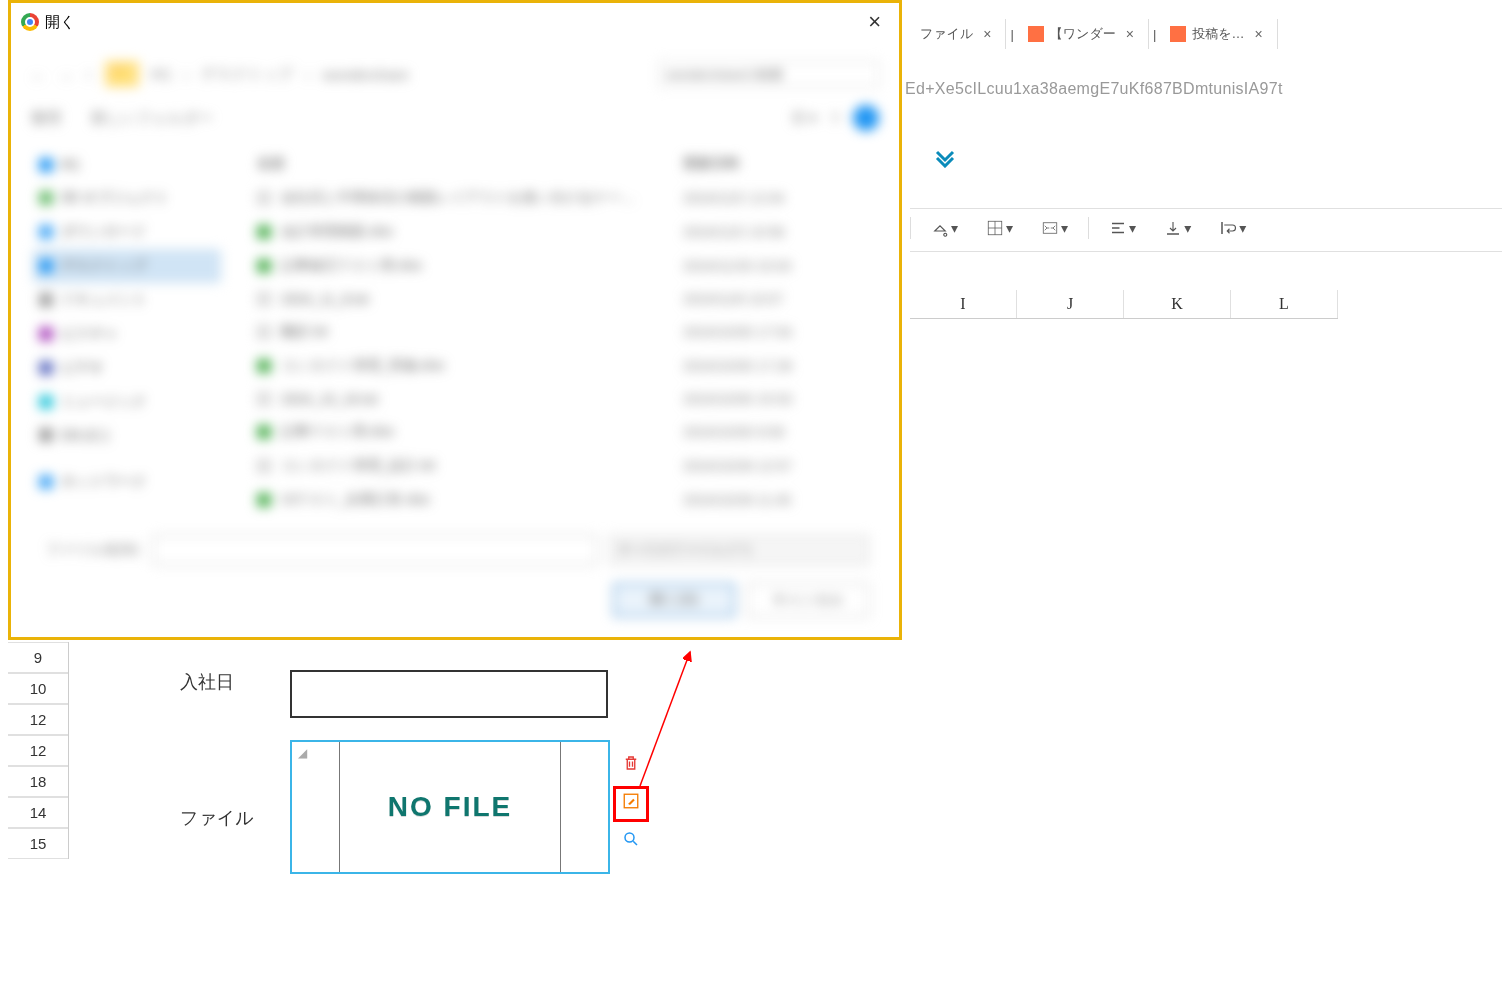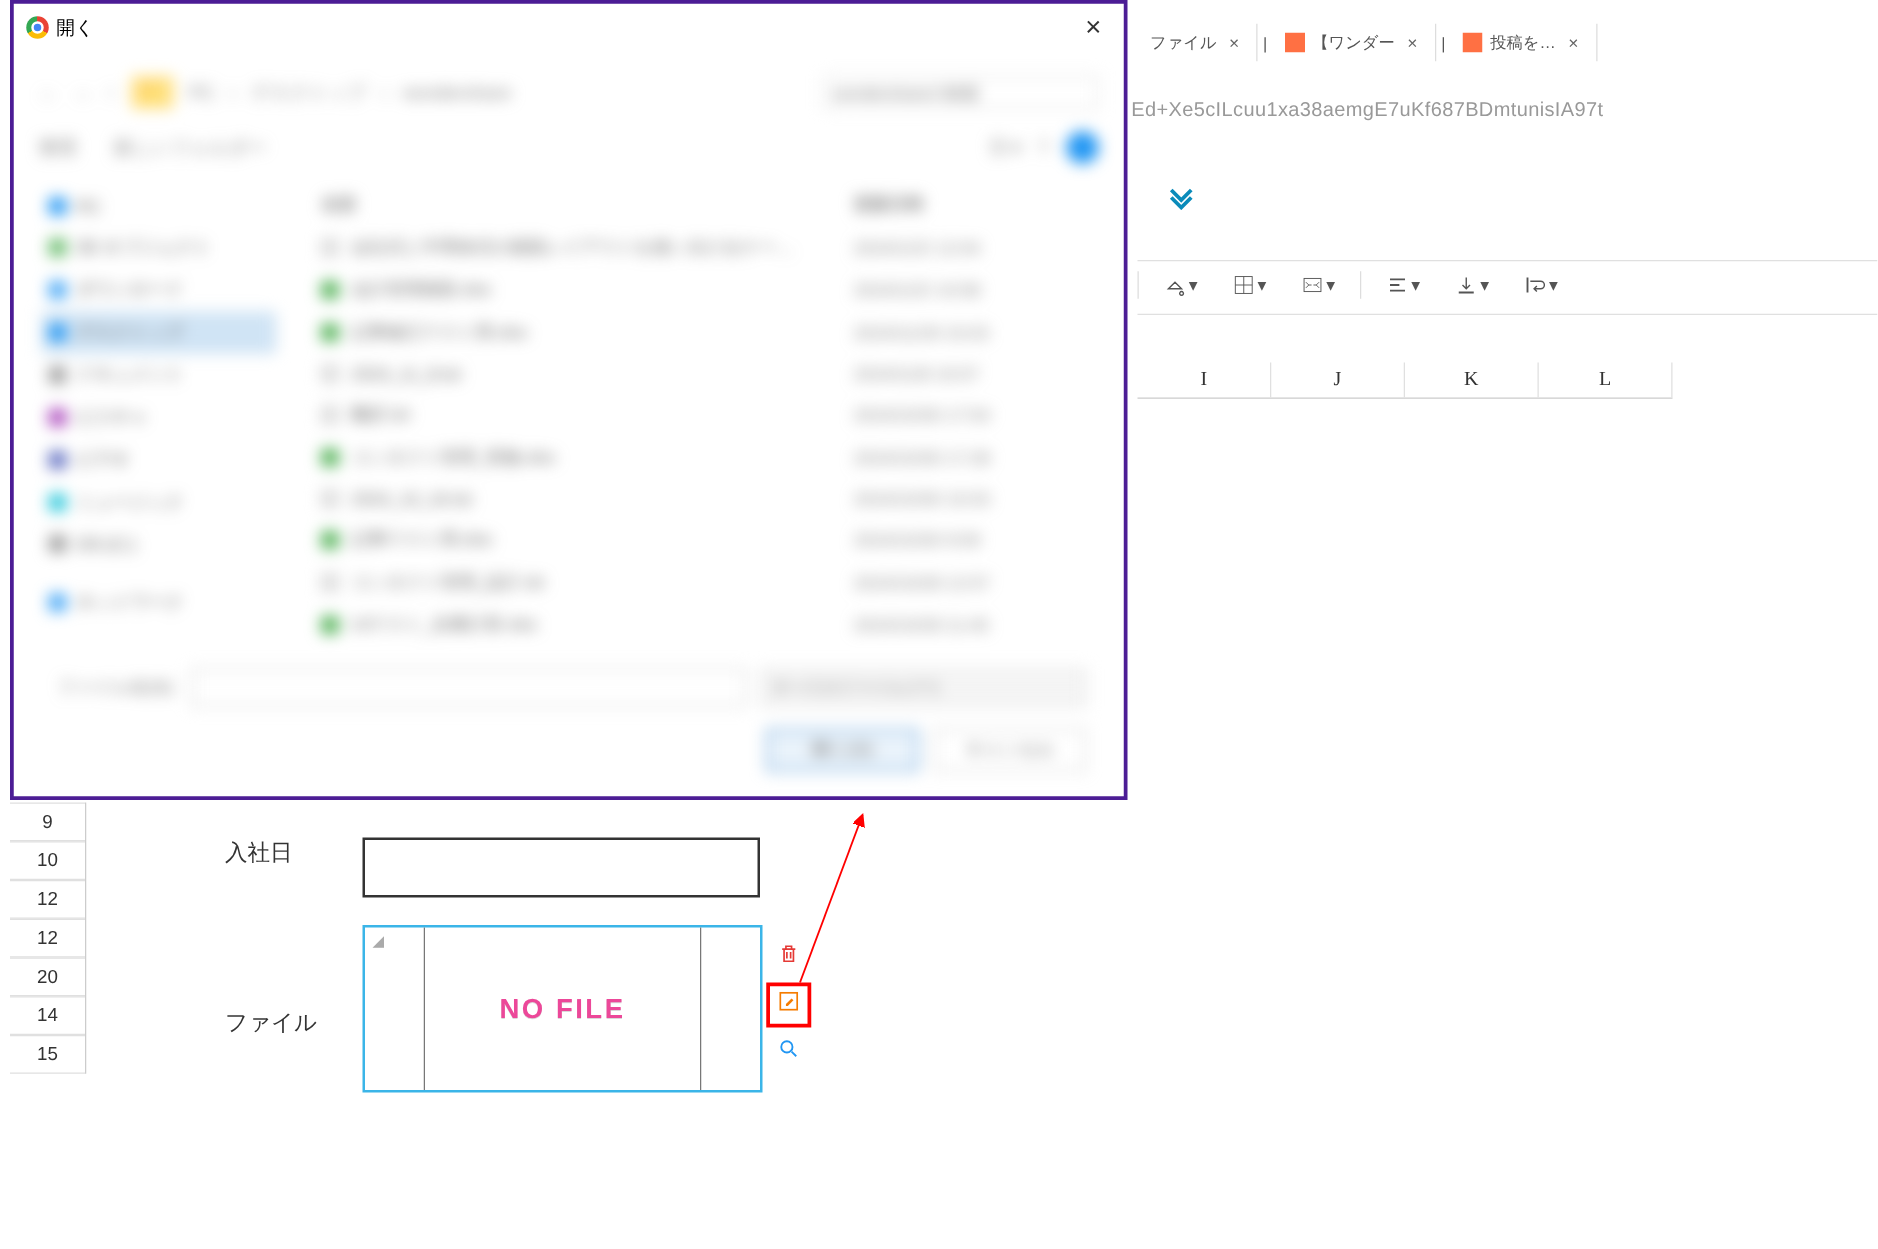--- a/index.html
+++ b/index.html
@@ -137,22 +137,22 @@
       width: 48px;
       border-right: 1px solid #777;
     }
     .file-cell .seg-right { border-right: none; border-left: 1px solid #777; }
     .file-cell .seg-mid {
       flex: 1;
       display: flex;
       align-items: center;
       justify-content: center;
       font-weight: 800;
-      font-size: 22px;
-      color: #ec4899;
+      font-size: 28px;
+      color: #0f766e;
       letter-spacing: 2px;
       font-family: Arial, sans-serif;
       text-shadow: 0 1px 0 rgba(0,0,0,0.15);
     }
     .file-handle {
       position: absolute;
       top: 4px;
       left: 6px;
       font-size: 12px;
       color: #aaa;
@@ -180,21 +180,21 @@
       pointer-events: none;
     }
     
     
     .dialog-border {
       position: absolute;
       top: 0;
       left: 8px;
       width: 894px;
       height: 640px;
-      border: 3px solid #4c1d95;
+      border: 3px solid #eab308;
       background: #fff;
       z-index: 10;
     }
     .dialog-title-bar {
       display: flex;
       align-items: center;
       padding: 6px 10px;
       font-size: 15px;
       justify-content: space-between;
     }
@@ -360,21 +360,21 @@
   <div class="col-header">J</div>
   <div class="col-header">K</div>
   <div class="col-header">L</div>
 </div>
 
 <div class="row-numbers">
   <div class="row-num">9</div>
   <div class="row-num">10</div>
   <div class="row-num">12</div>
   <div class="row-num">12</div>
-  <div class="row-num">20</div>
+  <div class="row-num">18</div>
   <div class="row-num">14</div>
   <div class="row-num">15</div>
 </div>
 
 <div class="form-row" style="top:670px; left:180px;">
   <span class="form-label">入社日</span>
   <div class="input-box"></div>
 </div>
 
 <div class="form-row" style="top:740px; left:180px; align-items:center;">

